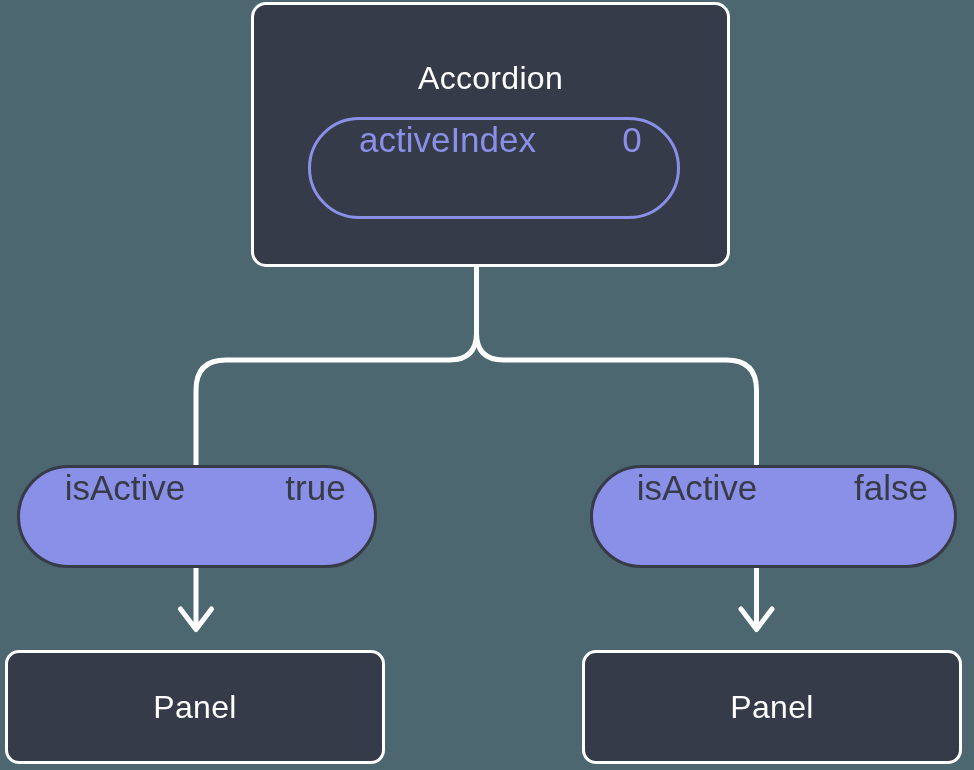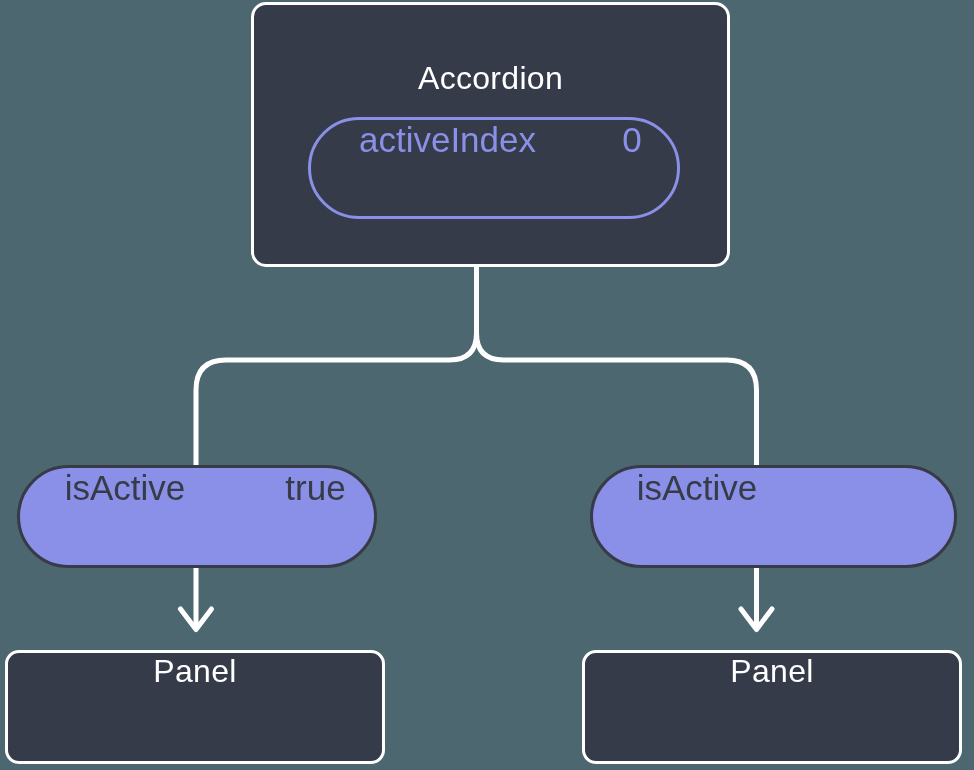--- a/index.html
+++ b/index.html
@@ -105,20 +105,21 @@
   }
   .prop-pill.left  { left: 17px;  width: 360px; }
   .prop-pill.left  .cell.name { flex: 0 0 210px; }
   .prop-pill.right { left: 590px; width: 367px; }
   .prop-pill.right .cell.name { flex: 0 0 208px; }
   .panel-node {
     top: 650px;
     width: 380px; height: 114px;
     border-radius: 14px;
     display: flex;
+    align-items: center;
     justify-content: center;
   }
   .panel-node.left  { left: 5px; }
   .panel-node.right { left: 582px; }
 </style>
 </head>
 <body>
 
 <div class="stage">
 
@@ -140,20 +141,21 @@
 
   <div class="prop-pill left">
     <div class="cell name">isActive</div>
     <div class="divider"></div>
     <div class="cell value">true</div>
   </div>
 
   <div class="prop-pill right">
     <div class="cell name">isActive</div>
     <div class="divider"></div>
+    <div class="cell value">false</div>
   </div>
 
   <div class="node panel-node left">
     <div class="node-title">Panel</div>
   </div>
 
   <div class="node panel-node right">
     <div class="node-title">Panel</div>
   </div>
 

